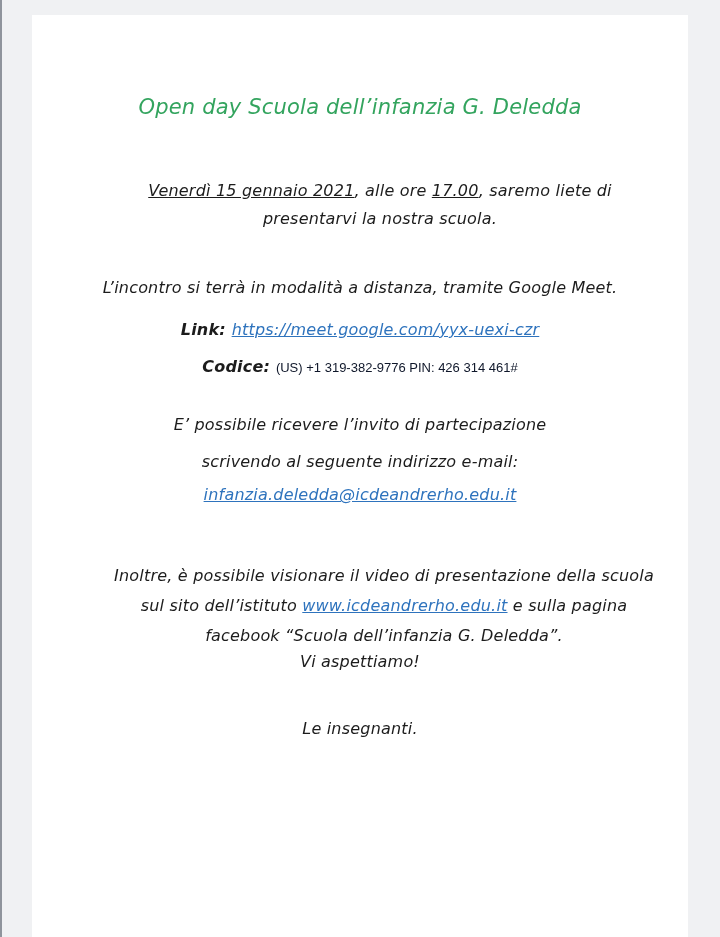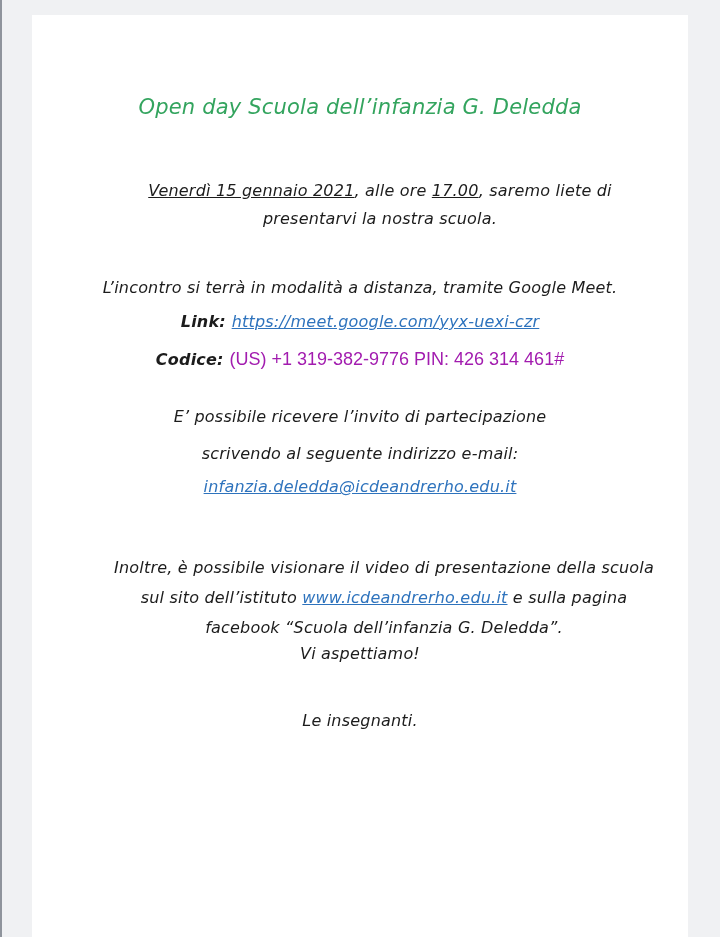--- a/index.html
+++ b/index.html
@@ -42,41 +42,41 @@
     margin: 80px 0 0 0;
     font-size: 21px;
     line-height: 25px;
     color: #33a45e;
     font-weight: 500;
   }
   p { margin: 0; font-size: 16px; line-height: 22px; }
   .intro       { margin-top: 57px; line-height: 28px; margin-left: 40px; }
   .lincontro   { margin-top: 44px; }
   .diseguito   { margin-top: 13px; }
-  .link-line   { margin-top: 12px; text-align: center; }
+  .link-line   { margin-top: 20px; text-align: center; }
   .code-line   { margin-top: 15px; }
   .epossibile  { margin-top: 35px; }
   .scrivendo   { margin-top: 15px; }
   .email-line  { margin-top: 11px; }
   .inoltre     { margin-top: 55px; line-height: 30px; padding-left: 48px; }
   .closing     { }
   .signature   { margin-top: 45px; }
   .u { text-decoration: underline; }
   .label { font-weight: 700; }
   .link {
     color: #2e73bd;
     text-decoration: underline;
     cursor: pointer;
   }
   .code-value {
     font-family: "Liberation Sans", sans-serif;
     font-style: normal;
     font-weight: 400;
-    font-size: 18px;
-    color: #a21caf;
+    font-size: 13px;
+    color: #0f172a;
     letter-spacing: 0;
   }
 </style>
 </head>
 <body>
 
 <div class="viewer">
   <div class="edge-line"></div>
 
   <div class="doc-page hand">

